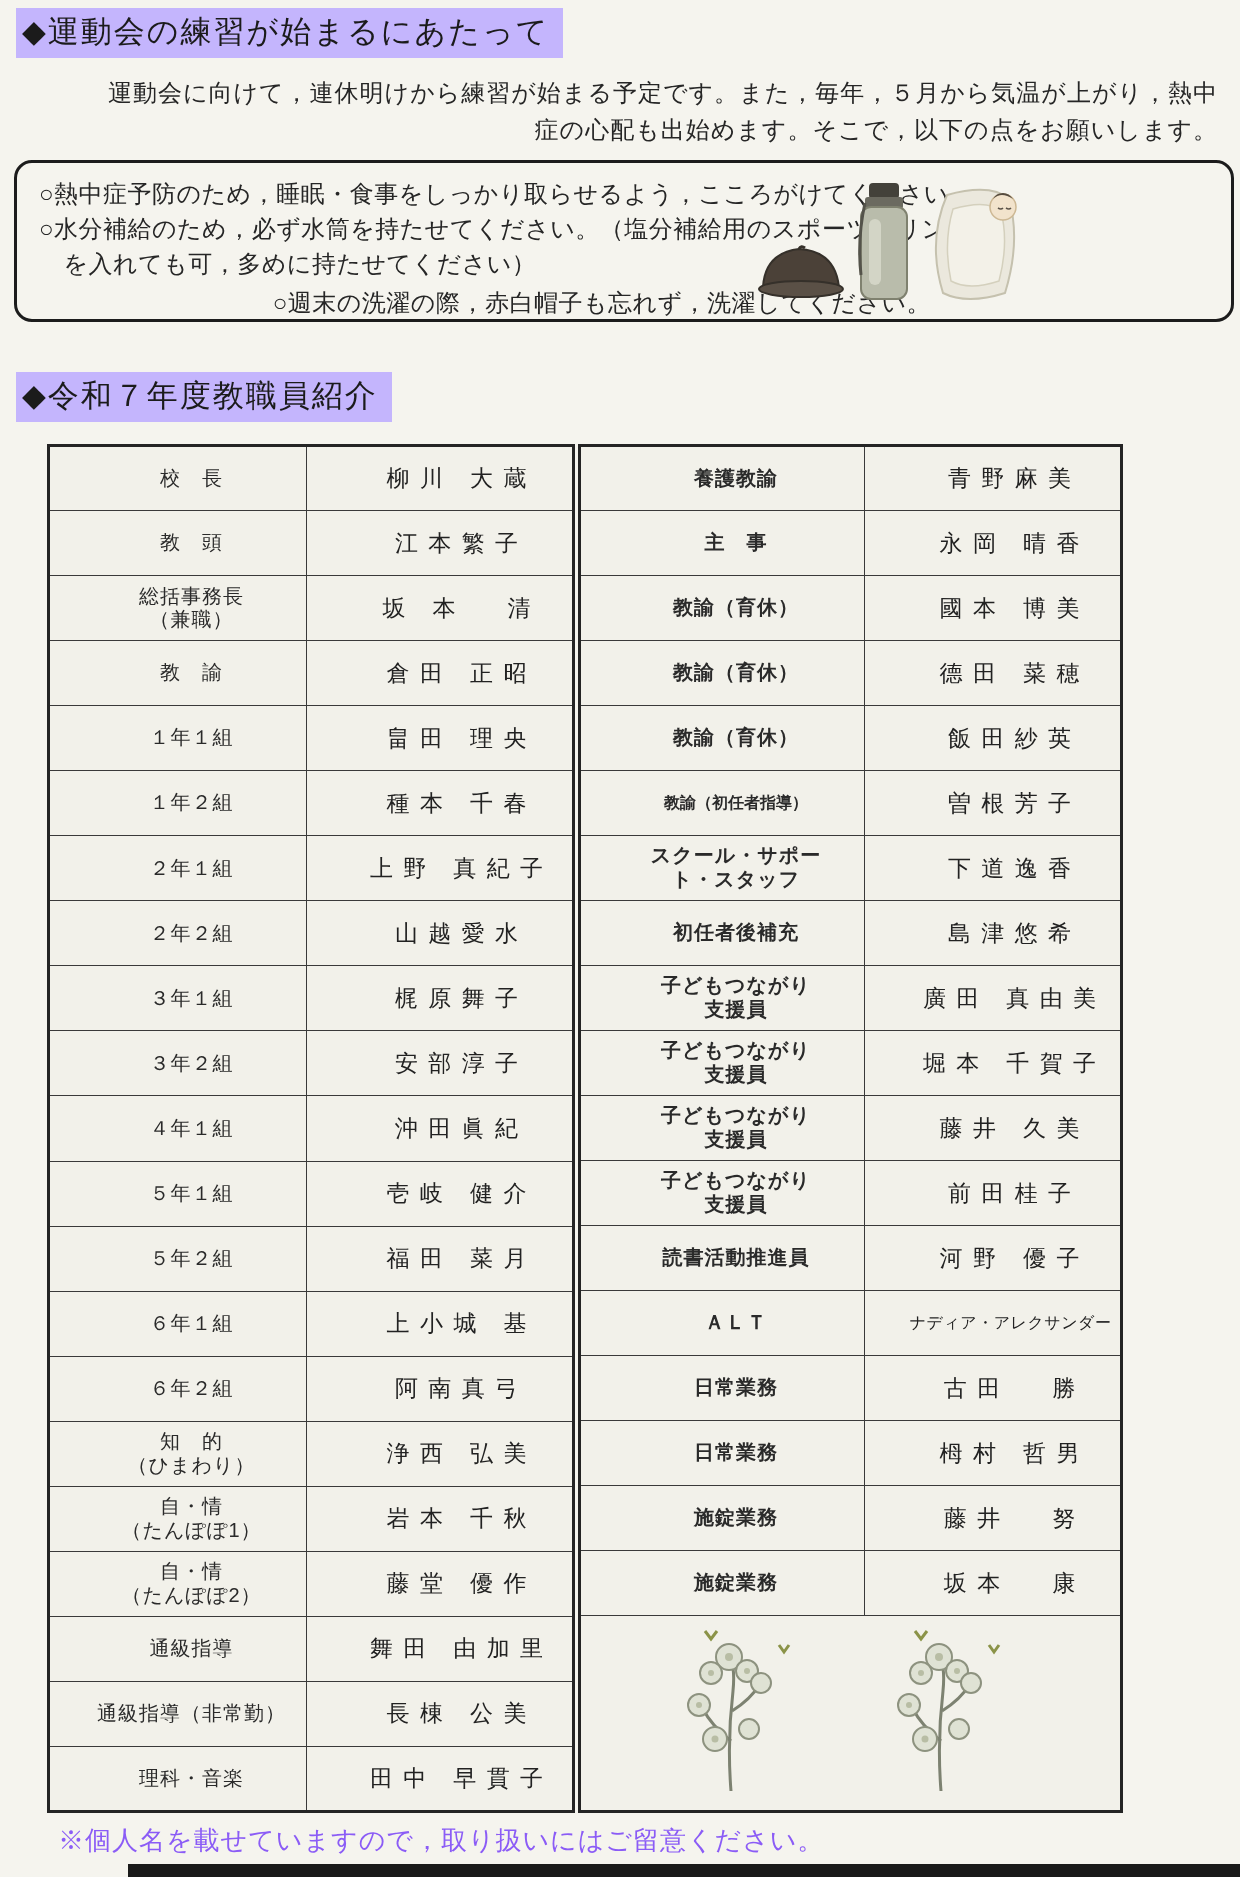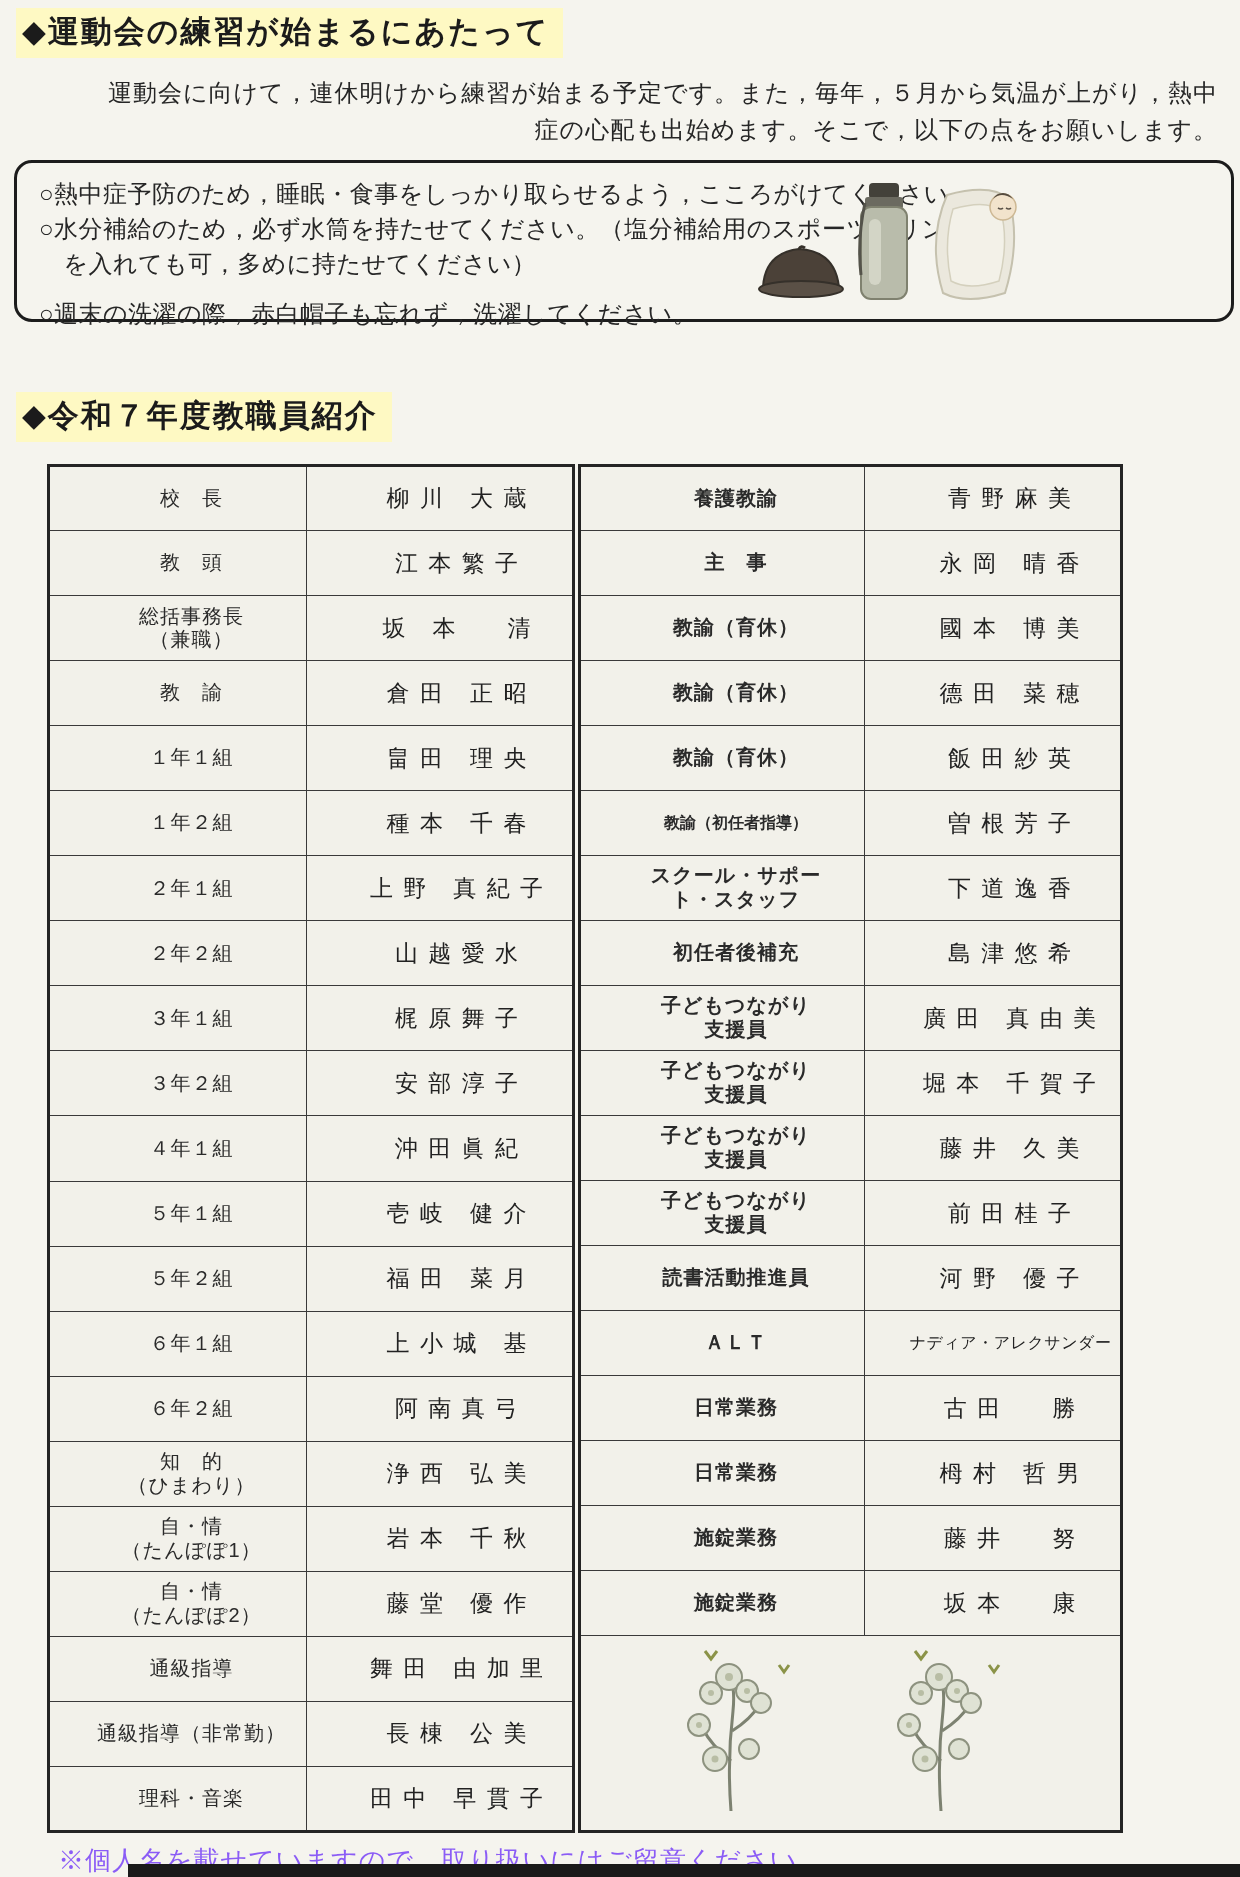--- a/index.html
+++ b/index.html
@@ -9,44 +9,44 @@
     width:1240px; height:1877px;
     background:#f5f4ee;
     font-family:"Liberation Sans","DejaVu Sans",sans-serif;
     color:#262626;
     overflow:hidden;
   }
   .section-title {
     display:inline-block;
     margin:8px 0 0 16px;
     padding:3px 14px 5px 6px;
-    background:#fef9c3;
+    background:#c4b5fd;
     font-size:31px;
-    font-weight:bold;
+    font-weight:normal;
     letter-spacing:2px;
     color:#1b1b1b;
   }
   .para { margin:16px 22px 0 20px; }
   .para-line { font-size:24px; line-height:37px; letter-spacing:1px; white-space:pre;text-align:right; }
   .notice-box {
     position:relative;
     margin:12px 6px 0 14px;
     width:1220px; height:162px;
     border:3px solid #1c1c1c;
     border-radius:18px;
     padding:13px 300px 10px 22px;
     background:#f5f4ee;
   }
   .box-line { font-size:24px; line-height:35px; letter-spacing:0.5px; white-space:pre; }
-  .box-line:nth-of-type(4) { margin-top:15px; }
+  .box-line:nth-of-type(4) { margin-top:4px;text-align:right; }
   .box-art { position:absolute; top:0; left:0; width:100%; height:100%; pointer-events:none; }
   .cap-illus    { position:absolute; left:738px; top:72px; }
   .bottle-illus { position:absolute; left:838px; top:16px; }
   .futon-illus  { position:absolute; left:900px; top:18px; }
-  .title2 { margin-top:70px; }
+  .title2 { margin-top:50px; }
   .staff-wrap { display:flex; margin:22px 0 0 47px; width:1076px; }
   table { border-collapse:collapse; background:#f2f1ea; }
   .left-table  { width:528px; border:3px solid #242424; }
   .right-table { width:545px; border:3px solid #242424; margin-left:3px; }
   td { border:1px solid #3a3a3a; text-align:center; vertical-align:middle; padding:0 4px; }
   tr { height:65px; }
   td.role { font-size:20px; letter-spacing:1px; white-space:pre-line; line-height:1.18; color:#2a2a2a;padding-left:31px; }
   td.name { font-size:23px; letter-spacing:2px; white-space:pre; color:#222;padding-left:40px; }
   .left-table  td.role { width:258px; }
   .right-table td.role { width:285px;font-weight:bold; }

